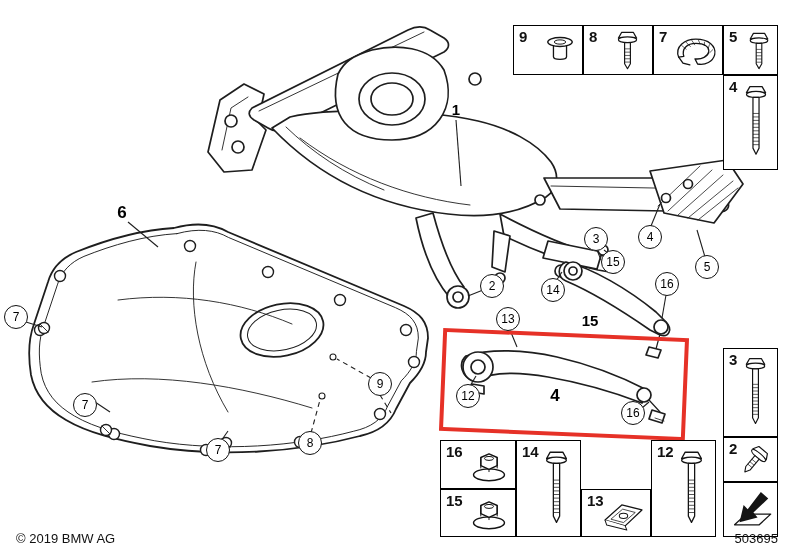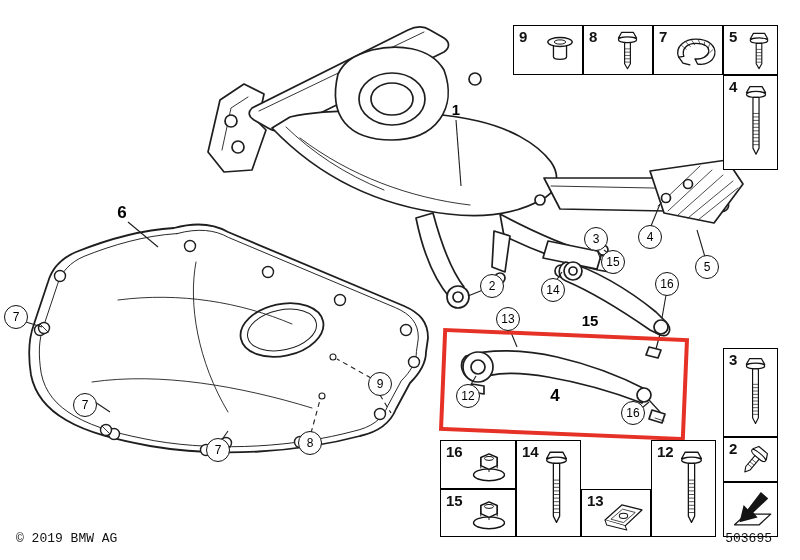--- a/index.html
+++ b/index.html
@@ -12,21 +12,21 @@
   .co.c{width:22px;height:22px;border:1.5px solid #111;border-radius:50%;background:#fff;
         display:flex;align-items:center;justify-content:center;font-size:12px;line-height:1;}
   .co.p{font-weight:700;font-size:15px;}
   .co.pb{font-weight:700;font-size:17px;}
   
   .cell{position:absolute;border:1.6px solid #000;background:#fff;box-sizing:border-box;z-index:20;}
   .cell .num{position:absolute;top:2px;left:5px;font-weight:700;font-size:15px;}
   .cell svg{position:absolute;overflow:visible;}
   
   .redbox{position:absolute;border:4px solid #e63127;z-index:15;}
-  .footer-text{position:absolute;font-size:13px;color:#111;z-index:30;font-family:Liberation Mono, monospace;}
+  .footer-text{position:absolute;font-size:13px;color:#111;z-index:30;}
 </style>
 </head>
 <body>
 
 <div class="stage">
 
   <svg width="0" height="0" style="position:absolute">
     <defs>
       <symbol id="sym-bolt-long" viewBox="0 0 30 90">
         <path d="M8 3 H22 L26 10 H4 Z" fill="#fff" stroke="#141414" stroke-width="1.5" stroke-linejoin="round"></path>
@@ -282,15 +282,15 @@
       </svg>
   </div>
   <div class="cell" style="left:651px;top:440px;width:65px;height:97px">
     <span class="num">12</span>
     <svg style="left:26px;top:6px" width="27" height="86" viewBox="0 0 30 90">
         <use href="#sym-bolt-long" width="30" height="90"></use>
       </svg>
   </div>
 
   <div class="footer-text" style="left:16px;top:531px">© 2019 BMW AG</div>
-  <div class="footer-text" style="right:28px;top:531px">503695</div>
+  <div class="footer-text" style="right:22px;top:531px">503695</div>
 
 </div>
 
 </body></html>

